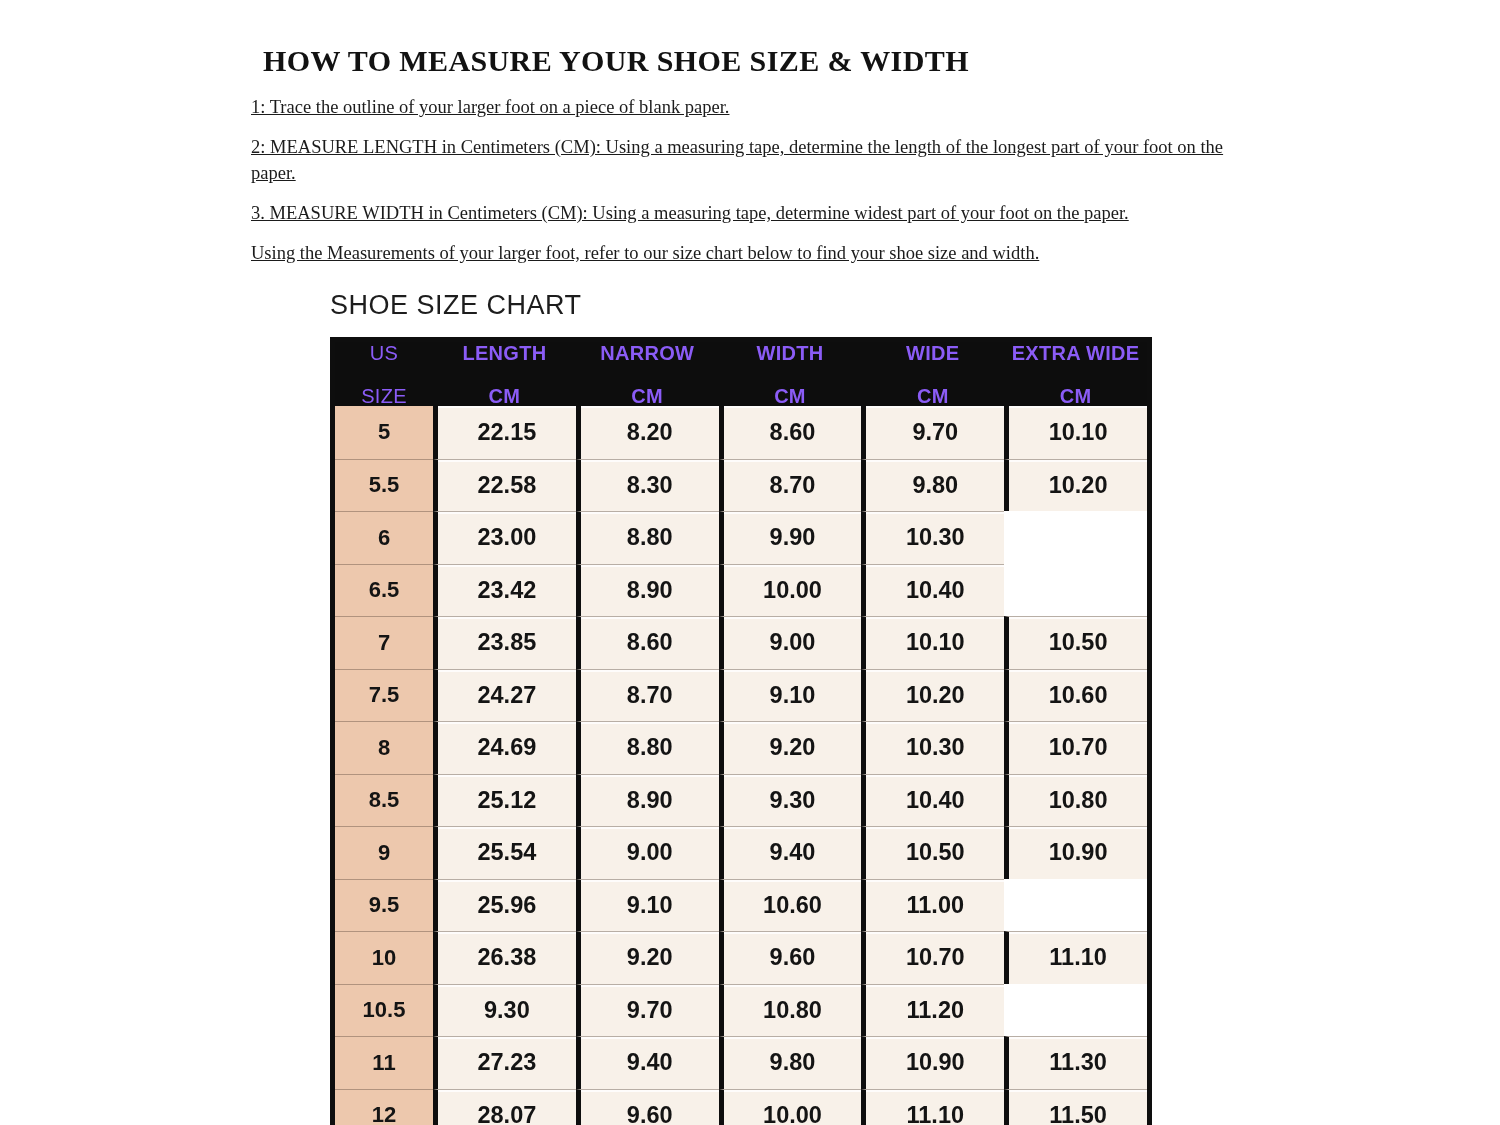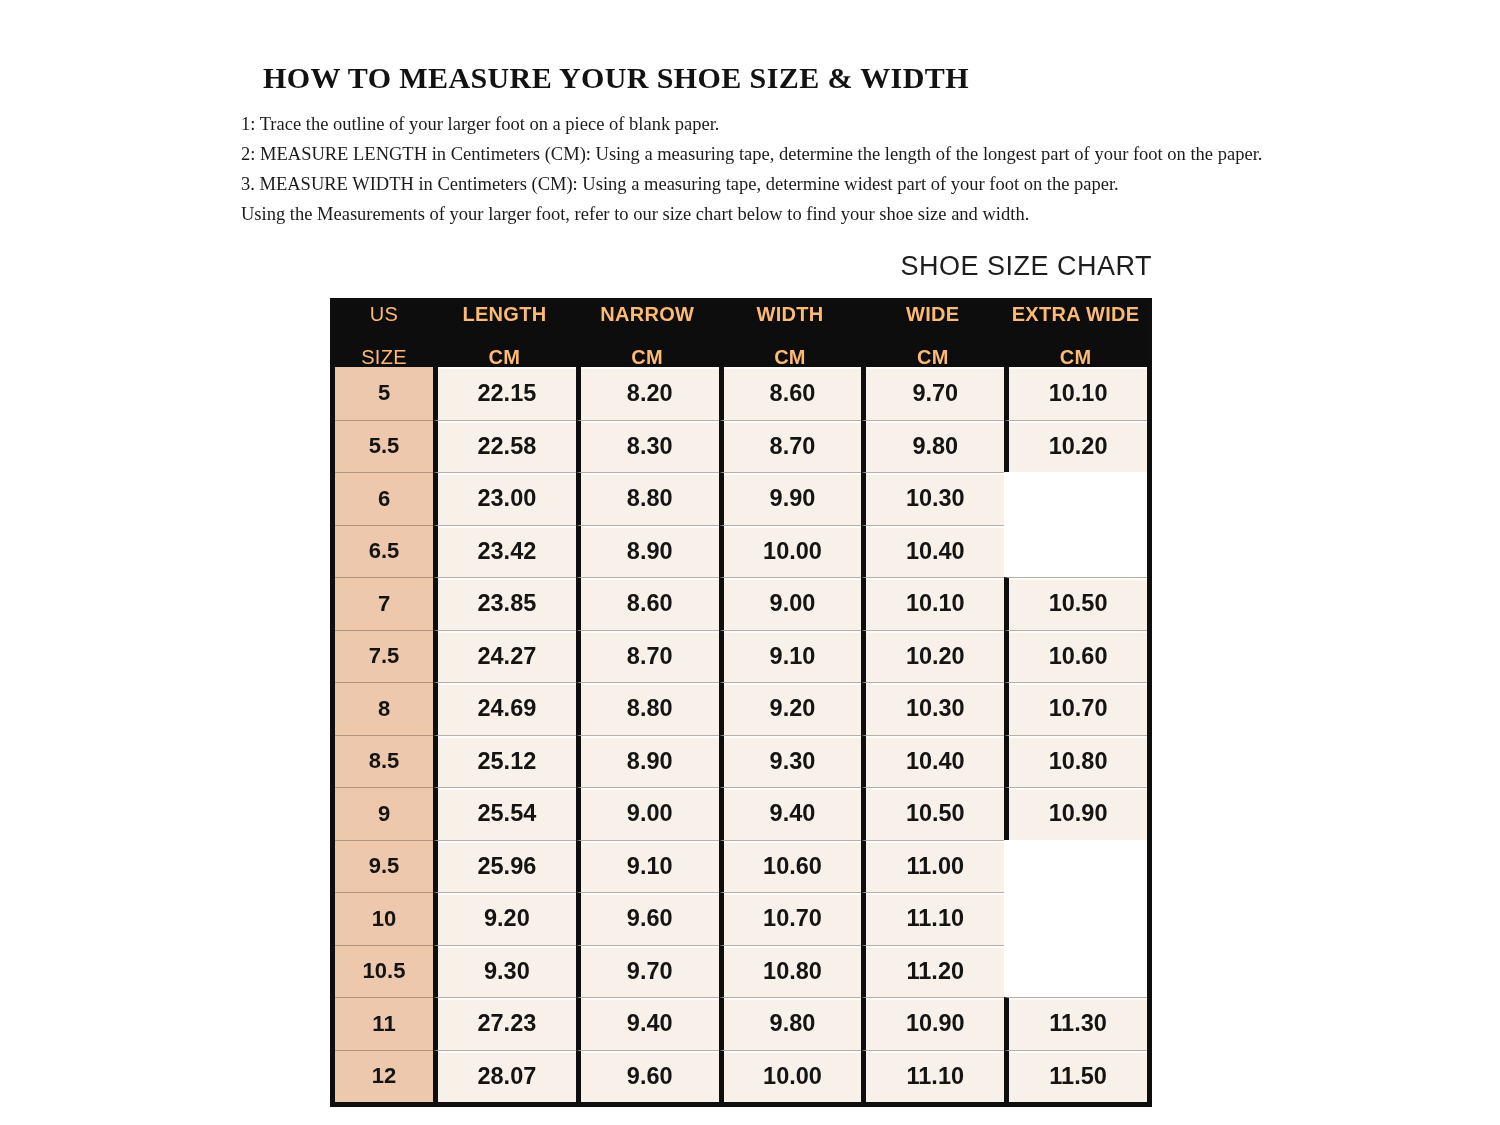--- a/index.html
+++ b/index.html
@@ -7,42 +7,42 @@
     width: 1500px;
     height: 1125px;
     background: #ffffff;
     font-family: "Liberation Serif", serif;
     color: #161616;
     overflow: hidden;
   }
   .page {
     width: 1232px;
     height: 1125px;
-    padding-top: 61px;
+    padding-top: 44px;
   }
   .main-title {
     text-align: center;
     font-family: "Liberation Serif", serif;
     font-size: 30px;
     font-weight: bold;
     letter-spacing: 0.4px;
     color: #121212;
   }
   .instructions {
     margin: 16px 0 0 237px;
     width: 1035px;
     font-size: 18.5px;
     line-height: 26px;
     color: #1b1b1b;
   }
-  .instructions p { margin: 4px; }
+  .instructions p { margin: 14px; text-decoration: underline; }
   .chart-title {
     width: 822px;
     margin: 24px 0 16px 330px;
-    text-align: right;
+    text-align: left;
     font-family: "Liberation Sans", sans-serif;
     font-size: 27px;
     font-weight: 500;
     letter-spacing: 0.5px;
     color: #1d1d1d;
   }
   .size-table {
     margin-left: 330px;
     width: 822px;
     border: 5px solid #0e0e0e;
@@ -54,21 +54,21 @@
   }
   .header-row {
     background: #0d0d0d;
     height: 64px;
   }
   .header-cell {
     display: flex;
     flex-direction: column;
     align-items: center;
     justify-content: center;
-    color: #fdba74;
+    color: #8b5cf6;
     font-family: "Liberation Sans", sans-serif;
     font-weight: bold;
     font-size: 20px;
     line-height: 23px;
     letter-spacing: 0.3px;
     gap: 20px;
   }
   .header-cell.first { font-weight: normal; }
   .body-row { height: 52.5px; }
   .body-row + .body-row .cell { border-top: 1px solid rgba(62, 45, 34, 0.34); }
@@ -207,20 +207,21 @@
         </div>
         <div class="grid-row body-row">
           <div class="cell size-cell">9.5</div>
           <div class="cell data-cell">25.96</div>
           <div class="cell data-cell">9.10</div>
           <div class="cell data-cell">10.60</div>
           <div class="cell data-cell">11.00</div>
         </div>
         <div class="grid-row body-row">
           <div class="cell size-cell">10</div>
+          <div class="cell data-cell">26.38</div>
           <div class="cell data-cell">9.20</div>
           <div class="cell data-cell">9.60</div>
           <div class="cell data-cell">10.70</div>
           <div class="cell data-cell">11.10</div>
         </div>
         <div class="grid-row body-row">
           <div class="cell size-cell">10.5</div>
           <div class="cell data-cell">9.30</div>
           <div class="cell data-cell">9.70</div>
           <div class="cell data-cell">10.80</div>

